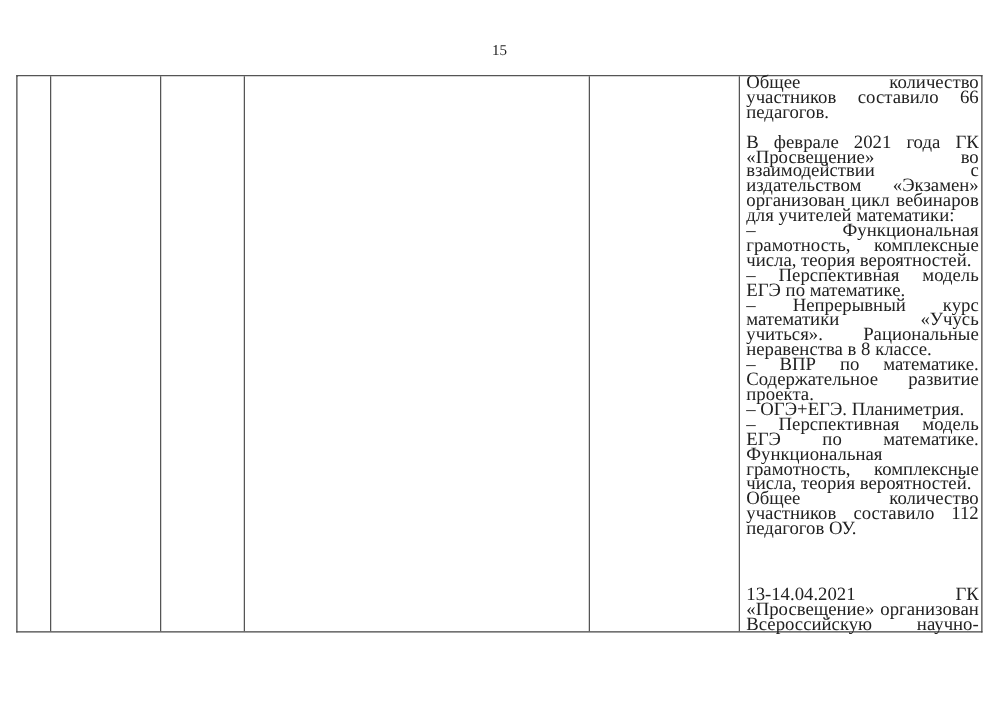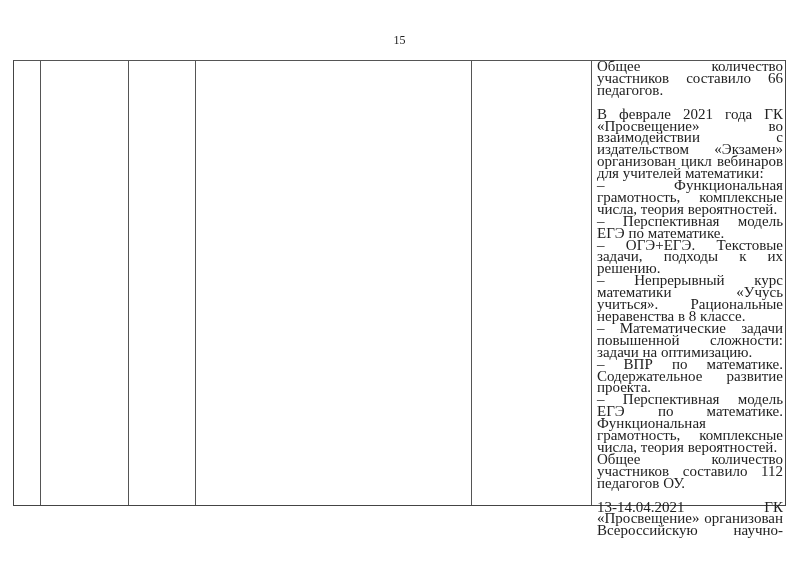--- a/index.html
+++ b/index.html
@@ -54,20 +54,21 @@
       text-align: justify;
       color: #222;
     }
     .para {
       margin: 0;
       text-align: justify;
       text-align-last: left;
     }
     .para.justify-last {
       text-align-last: justify;
+      margin-top: 29px;
     }
     .spacer {
       height: 11.9px;
     }
   </style>
 </head>
 <body>
 
 <div class="page-number">15</div>
 
@@ -77,22 +78,21 @@
   <div class="col-line" style="left:181px;"></div>
   <div class="col-line" style="left:457px;"></div>
   <div class="col-line" style="left:577px;"></div>
 
   <div class="cell-text">
     <p class="para">Общее количество участников составило 66 педагогов.</p>
     <div class="spacer"></div>
     <p class="para">В феврале 2021 года ГК «Просвещение» во взаимодействии с издательством «Экзамен» организован цикл вебинаров для учителей математики:</p>
     <p class="para">– Функциональная грамотность, комплексные числа, теория вероятностей.</p>
     <p class="para">– Перспективная модель ЕГЭ по математике.</p>
-    <p class="para">– ОГЭ+ЕГЭ. Текстовые задачи, подходы к их решению.</p>
     <p class="para">– Непрерывный курс математики «Учусь учиться». Рациональные неравенства в 8 классе.</p>
-    <p class="para">– Математические задачи повышенной сложности: задачи на оптимизацию.</p>
     <p class="para">– ВПР по математике. Содержательное развитие проекта.</p>
+    <p class="para">– ОГЭ+ЕГЭ. Планиметрия.</p>
     <p class="para">– Перспективная модель ЕГЭ по математике. Функциональная грамотность, комплексные числа, теория вероятностей.</p>
     <p class="para">Общее количество участников составило 112 педагогов ОУ.</p>
     <div class="spacer"></div>
     <p class="para justify-last">13-14.04.2021 ГК «Просвещение» организован Всероссийскую научно-</p>
   </div>
 </div>
 
 </body></html>

